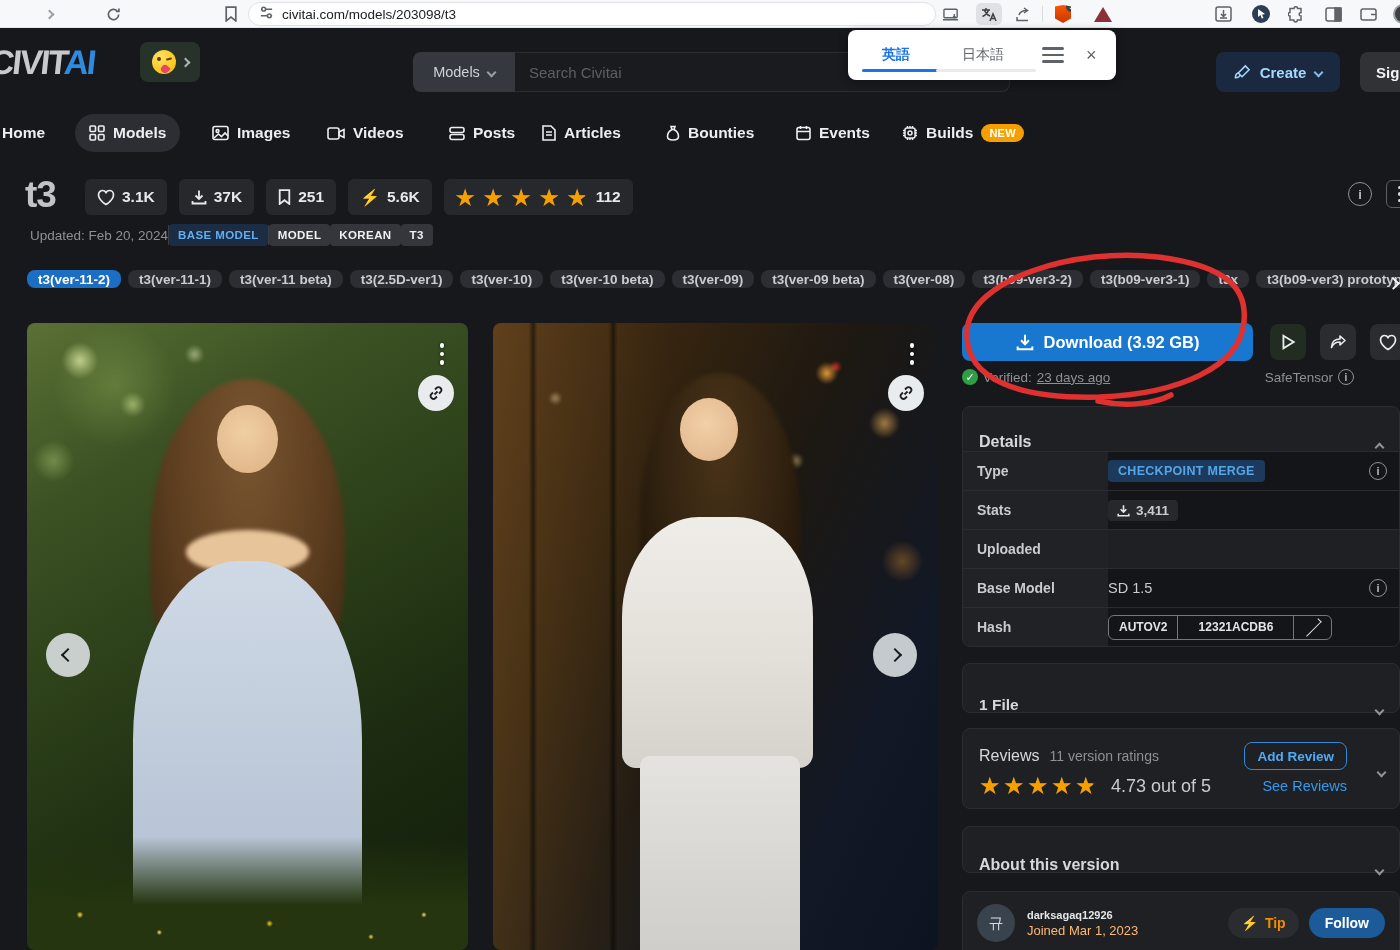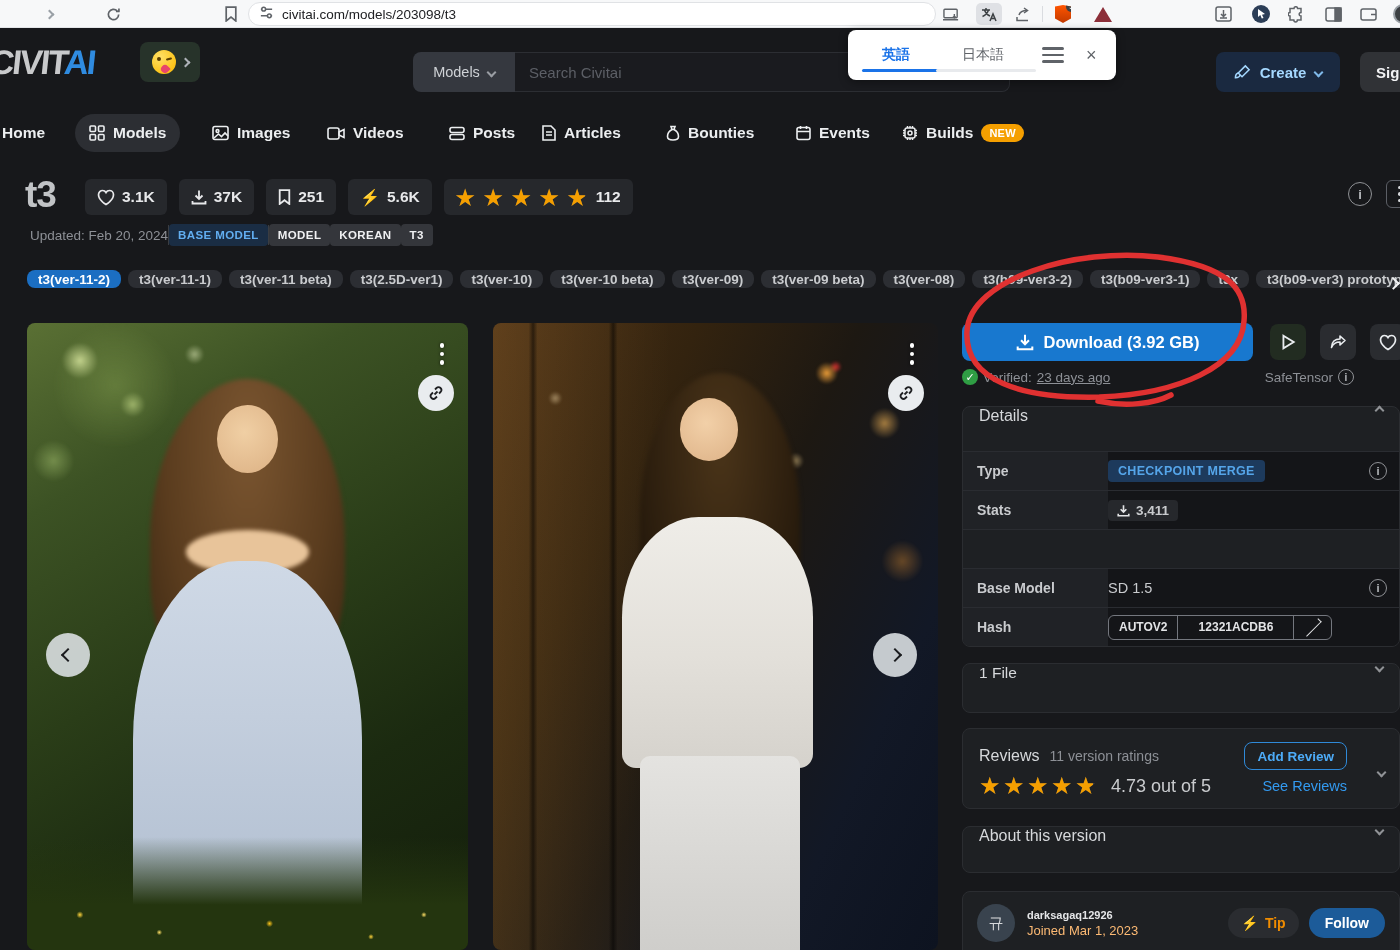--- a/index.html
+++ b/index.html
@@ -201,22 +201,22 @@
     display:flex; align-items:center; justify-content:center; color:#f1f2f4; margin-top:1px; }
   .sq-btn.play { background:#222c21; margin-left:3px; }
   .verified-row { margin-top:8px; display:flex; align-items:center; font-size:13.5px;
     color:#8d9096; gap:5px; }
   .vcheck { width:16px; height:16px; border-radius:50%; background:#2f9e44; color:#fff;
     font-size:11px; display:flex; align-items:center; justify-content:center; }
   .vtime { text-decoration:underline; }
   .safet { margin-left:auto; margin-right:58px; display:flex; gap:5px; align-items:center; }
   .panel { width:438px; background:#1e2023; border:1px solid #2b2d31; border-radius:8px;
     position:relative; }
-  .panel-hd { height:44px; display:flex; align-items:flex-start; padding:0 16px;
-    color:#d6d8db; font-size:16px; }
+  .panel-hd { height:44px; display:flex; align-items:flex-end; padding:0 16px;
+    color:#d6d8db; font-size:16px;font-weight:bold; }
   .panel-hd .chev { margin-left:auto; color:#909296; }
   .dt-row { display:flex; border-top:1px solid #2a2c31; height:39px; }
   .dt-label { width:145px; background:#202226; display:flex; align-items:center;
     padding-left:14px; color:#c9cbce; font-size:14px; font-weight:bold; }
   .dt-val { flex:1; background:#141518; display:flex; align-items:center;
     padding-left:0; color:#c9cbce; font-size:14.5px; position:relative; }
   .dt-row:last-child .dt-label { border-radius:0 0 0 7px; }
   .dt-row:last-child .dt-val { border-radius:0 0 7px 0; }
   .badge-ckpt { background:#1d3a5c; color:#55a5e9; font-size:12.5px; font-weight:bold;
     letter-spacing:.3px; padding:4px 10px; border-radius:4px; }
@@ -612,20 +612,21 @@
         <div class="dt-val">
             <span class="mini-pill">
           <svg width="13" height="13" viewBox="0 0 16 16" fill="none" stroke="#e3e4e6" stroke-width="2">
                 <path d="M8 1.5v8M4.5 6.5L8 10l3.5-3.5M1.5 12v2.5h13V12"></path>
               </svg>
           <span>3,411</span>
             </span>
           </div>
       </div>
       <div class="dt-row">
+        <div class="dt-label">Uploaded</div>
       </div>
       <div class="dt-row">
         <div class="dt-label">Base Model</div>
         <div class="dt-val">
             <span>SD 1.5</span>
           <span class="info-circ row-info" style="width:18px;height:18px;font-size:11px;border-width:1px">i</span>
           </div>
       </div>
       <div class="dt-row">
         <div class="dt-label">Hash</div>

